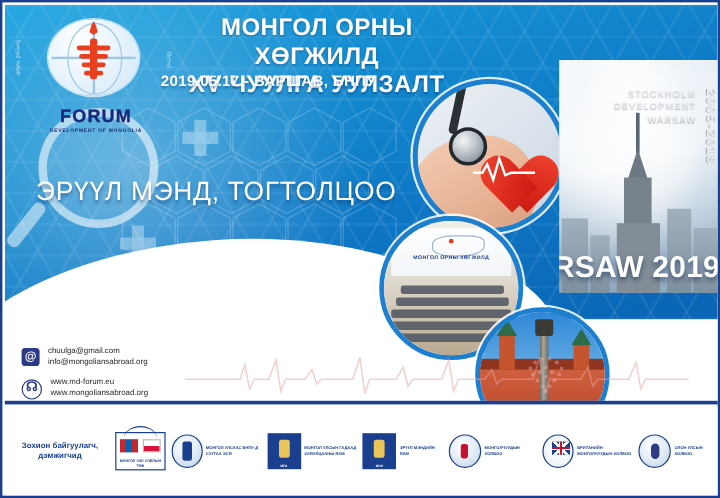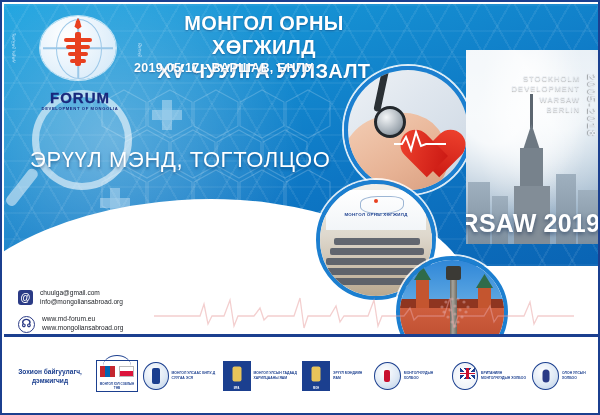--- a/index.html
+++ b/index.html
@@ -417,21 +417,20 @@
       <div class="palace">
         <div class="palace-spire"></div>
         <div class="palace-top"></div>
         <div class="palace-mid"></div>
         <div class="palace-low"></div>
       </div>
       <div class="citylist">
         <div>STOCKHOLM</div>
         <div>DEVELOPMENT</div>
         <div>WARSAW</div>
-        <div>BERLIN</div>
       </div>
       <div class="years">2005-2018</div>
       <div class="warsaw-label">WARSAW 2019</div>
     </div>
 
     <svg class="ecgstrip" viewBox="0 0 420 42">
       <polyline fill="none" stroke="#e8a0a0" stroke-width="1.3" points="0,26 40,26 46,26 50,14 54,34 58,26 70,26 76,10 80,36 84,26 100,26 106,18 110,30 114,26 140,26 146,8 150,38 154,26 176,26 182,16 186,32 190,26 214,26 220,10 224,36 228,26 250,26 256,18 260,30 264,26 290,26 296,8 300,38 304,26 330,26 336,16 340,32 344,26 370,26 376,12 380,34 384,26 420,26"></polyline>
     </svg>
     <svg class="heartdots" viewBox="0 0 46 40">
       <g fill="#e8b4b4">

